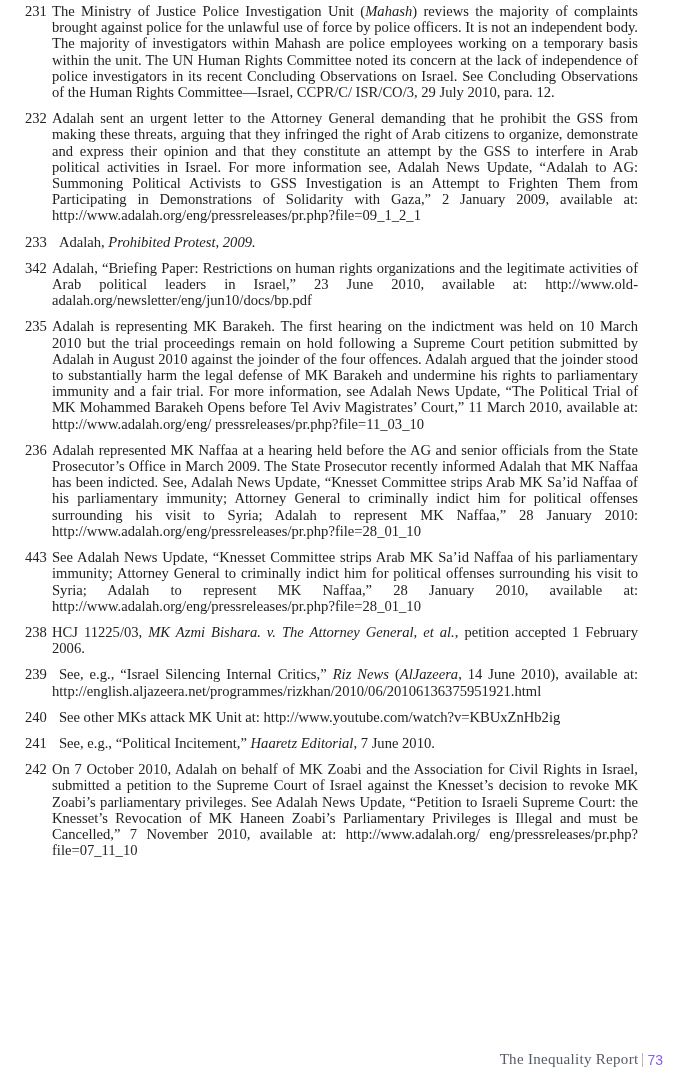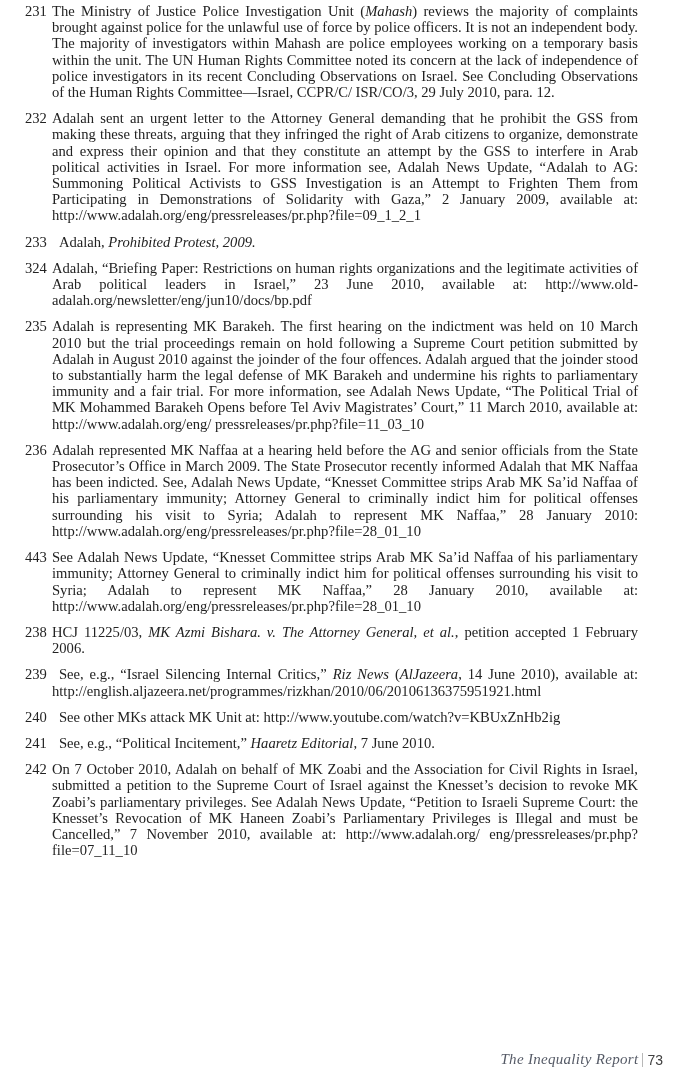--- a/index.html
+++ b/index.html
@@ -17,33 +17,33 @@
       margin: 0 0 10px 0;
     }
     .fn .num { display: inline-block; width: 27px; text-indent: 0; }
     .fn.tight .num { width: auto; margin-right: 12px; }
     .fn .it { font-style: italic; }
     .footer {
       position: absolute; right: 18px; top: 1048px;
       font-size: 15px; color: #555a66;
       display: flex; align-items: center;
     }
-    .footer .title { font-style: italic; letter-spacing: 0.3px; }
+    .footer .title { letter-spacing: 0.3px; }
     .footer .sep { display: inline-block; width: 1px; height: 14px; background: #b8b8b8; margin: 0 4px; }
-    .footer .pg { font-family: "Liberation Sans", sans-serif; font-size: 14px; color: #404040; }
+    .footer .pg { font-family: "Liberation Sans", sans-serif; font-size: 14px; color: #8b5cf6; }
   </style>
 </head>
 <body>
 
 <div class="page">
   <div class="notes" id="notes">
       <p class="fn"><span class="num">231</span><span>The Ministry of Justice Police Investigation Unit (</span><span class="it">Mahash</span><span>) reviews the majority of complaints brought against police for the unlawful use of force by police officers. It is not an independent body. The majority of investigators within Mahash are police employees working on a temporary basis within the unit. The UN Human Rights Committee noted its concern at the lack of independence of police investigators in its recent Concluding Observations on Israel. See Concluding Observations of the Human Rights Committee—Israel, CCPR/C/ ISR/CO/3, 29 July 2010, para. 12.</span></p>
       <p class="fn"><span class="num">232</span><span>Adalah sent an urgent letter to the Attorney General demanding that he prohibit the GSS from making these threats, arguing that they infringed the right of Arab citizens to organize, demonstrate and express their opinion and that they constitute an attempt by the GSS to interfere in Arab political activities in Israel. For more information see, Adalah News Update, “Adalah to AG: Summoning Political Activists to GSS Investigation is an Attempt to Frighten Them from Participating in Demonstrations of Solidarity with Gaza,” 2 January 2009, available at: http://www.adalah.org/eng/pressreleases/pr.php?file=09_1_2_1</span></p>
       <p class="fn tight"><span class="num">233</span><span>Adalah, </span><span class="it">Prohibited Protest, 2009.</span></p>
-      <p class="fn"><span class="num">324</span><span>Adalah, “Briefing Paper: Restrictions on human rights organizations and the legitimate activities of Arab political leaders in Israel,” 23 June 2010, available at: http://www.old-adalah.org/newsletter/eng/jun10/docs/bp.pdf</span></p>
+      <p class="fn"><span class="num">342</span><span>Adalah, “Briefing Paper: Restrictions on human rights organizations and the legitimate activities of Arab political leaders in Israel,” 23 June 2010, available at: http://www.old-adalah.org/newsletter/eng/jun10/docs/bp.pdf</span></p>
       <p class="fn"><span class="num">235</span><span>Adalah is representing MK Barakeh. The first hearing on the indictment was held on 10 March 2010 but the trial proceedings remain on hold following a Supreme Court petition submitted by Adalah in August 2010 against the joinder of the four offences. Adalah argued that the joinder stood to substantially harm the legal defense of MK Barakeh and undermine his rights to parliamentary immunity and a fair trial. For more information, see Adalah News Update, “The Political Trial of MK Mohammed Barakeh Opens before Tel Aviv Magistrates’ Court,” 11 March 2010, available at: http://www.adalah.org/eng/ pressreleases/pr.php?file=11_03_10</span></p>
       <p class="fn"><span class="num">236</span><span>Adalah represented MK Naffaa at a hearing held before the AG and senior officials from the State Prosecutor’s Office in March 2009. The State Prosecutor recently informed Adalah that MK Naffaa has been indicted. See, Adalah News Update, “Knesset Committee strips Arab MK Sa’id Naffaa of his parliamentary immunity; Attorney General to criminally indict him for political offenses surrounding his visit to Syria; Adalah to represent MK Naffaa,” 28 January 2010: http://www.adalah.org/eng/pressreleases/pr.php?file=28_01_10</span></p>
       <p class="fn"><span class="num">443</span><span>See Adalah News Update,  “Knesset Committee strips Arab MK Sa’id Naffaa of his parliamentary immunity; Attorney General to criminally indict him for political offenses surrounding his visit to Syria; Adalah to represent MK Naffaa,” 28 January 2010, available at: http://www.adalah.org/eng/pressreleases/pr.php?file=28_01_10</span></p>
       <p class="fn"><span class="num">238</span><span>HCJ 11225/03, </span><span class="it">MK Azmi Bishara. v. The Attorney General, et al.</span><span>, petition accepted 1 February 2006.</span></p>
       <p class="fn tight"><span class="num">239</span><span>See, e.g., “Israel Silencing Internal Critics,” </span><span class="it">Riz News</span><span> (</span><span class="it">AlJazeera</span><span>, 14 June 2010), available at: http://english.aljazeera.net/programmes/rizkhan/2010/06/20106136375951921.html</span></p>
       <p class="fn tight"><span class="num">240</span><span>See other MKs attack MK Unit at: http://www.youtube.com/watch?v=KBUxZnHb2ig</span></p>
       <p class="fn tight"><span class="num">241</span><span>See, e.g., “Political Incitement,” </span><span class="it">Haaretz Editorial</span><span>, 7 June 2010.</span></p>
       <p class="fn"><span class="num">242</span><span>On 7 October 2010, Adalah on behalf of MK Zoabi and the Association for Civil Rights in Israel, submitted a petition to the Supreme Court of Israel against the Knesset’s decision to revoke MK Zoabi’s parliamentary privileges. See Adalah News Update, “Petition to Israeli Supreme Court: the Knesset’s Revocation of MK Haneen Zoabi’s Parliamentary Privileges is Illegal and must be Cancelled,” 7 November 2010, available at: http://www.adalah.org/ eng/pressreleases/pr.php?file=07_11_10</span></p>
     </div>
 

